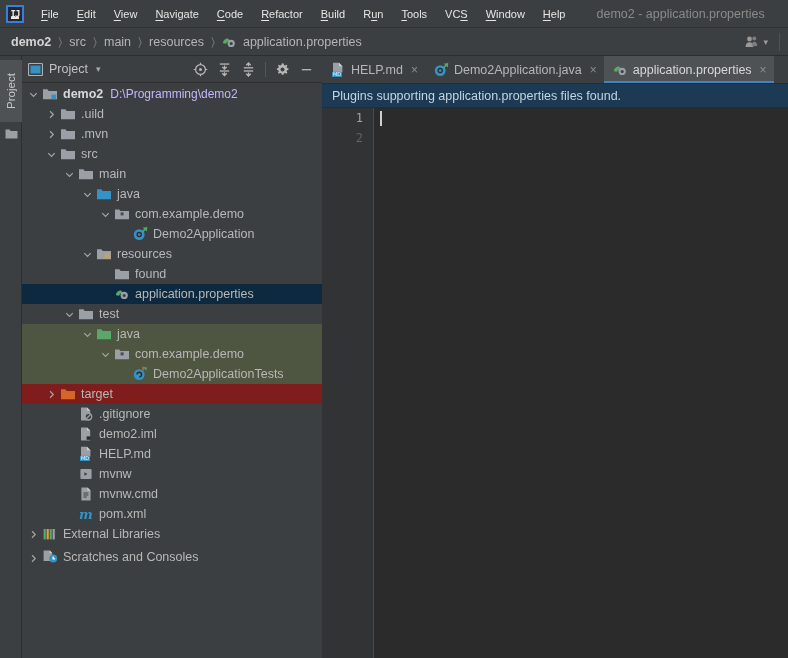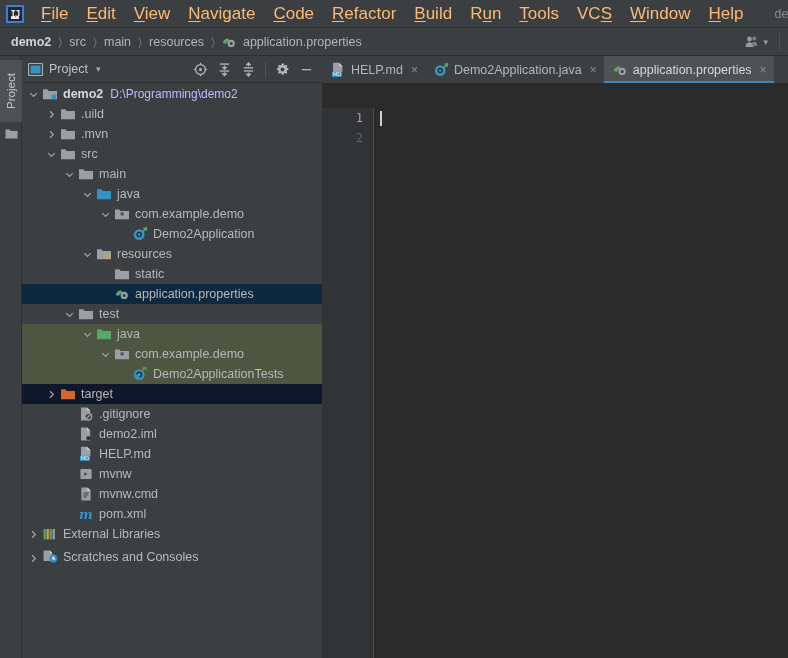--- a/index.html
+++ b/index.html
@@ -27,21 +27,21 @@
     display: flex; align-items: center; justify-content: center;
     font-family: "DejaVu Sans Mono", monospace; font-size: 9px;
     color: #e8e8e8; letter-spacing: -1px; font-weight: bold;
     position: relative; flex: 0 0 auto;
   }
   .ij-logo .ij-bar {
     position: absolute; bottom: 2px; left: 3px; right: 3px;
     height: 2px; background: #e8e8e8;
   }
   .menu-item {
-    padding: 3px 9px; color: #fdba74; font-size: 17px;
+    padding: 3px 9px; color: #e5e5e5; font-size: 11px;
     cursor: default; white-space: nowrap;
   }
   .menu-item u { text-decoration: underline; text-underline-offset: 2px; }
   .win-title {
     margin-left: 22px; color: #8a8a8a; font-size: 12.5px; white-space: nowrap;
   }
 
   
   .navbar {
     position: absolute; top: 28px; left: 0; width: 788px; height: 28px;
@@ -95,21 +95,21 @@
     position: absolute; top: 28px; left: 0; right: 0; bottom: 0;
     overflow: hidden;
   }
   .row {
     height: 20px; display: flex; align-items: center;
     white-space: nowrap; font-size: 12.5px; color: #b8b8b8;
     padding-left: 6px;
   }
   .row.sel { background: #0d293f; }
   .row.test-src { background: #4e5541; }
-  .row.target-row { background: #0f172a; }
+  .row.target-row { background: #7f1d1d; }
   .row .arrow {
     width: 11px; height: 11px; flex: 0 0 auto;
     display: flex; align-items: center; justify-content: center;
     color: #a0a0a0; margin-right: 3px;
   }
   .row .arrow.none { visibility: hidden; }
   .row .ico { width: 16px; height: 16px; flex: 0 0 auto; margin-right: 5px;
               display: flex; align-items: center; justify-content: center; }
   .row .label { color: #b8b8b8; }
   .row.bold .label { font-weight: bold; color: #d8d8d8; }
@@ -418,21 +418,21 @@
           <span class="arrow none">
             <svg width="9" height="9" viewBox="0 0 10 10">
               <path d="M3.4 1.4 L7 5 L3.4 8.6" fill="none" stroke="#a6a6a6" stroke-width="1.3"></path>
             </svg>
           </span>
           <span class="ico">
             <svg width="16" height="16" viewBox="0 0 16 16">
               <path d="M1 3.2h4.4l1.3 1.7H15v8.4H1Z" fill="#9aa0a6"></path>
             </svg>
           </span>
-          <span class="label">static</span>
+          <span class="label">found</span>
         </div>
         <div class="row sel" style="padding-left: 78px;">
           <span class="arrow none">
             <svg width="9" height="9" viewBox="0 0 10 10">
               <path d="M3.4 1.4 L7 5 L3.4 8.6" fill="none" stroke="#a6a6a6" stroke-width="1.3"></path>
             </svg>
           </span>
           <span class="ico">
             <svg width="16" height="16" viewBox="0 0 16 16">
               <path d="M2 9.2 C2 6.4 4.2 4.6 7 4.6 L9 6.4 C7 7 5.6 8 5 9.8 Z" fill="#59a869"></path>
@@ -666,20 +666,23 @@
             <svg width="16" height="16" viewBox="0 0 16 16">
               <path d="M2 9.2 C2 6.4 4.2 4.6 7 4.6 L9 6.4 C7 7 5.6 8 5 9.8 Z" fill="#59a869"></path>
               <circle cx="10.2" cy="9.4" r="3.6" fill="#9aa0a6"></circle>
               <circle cx="10.2" cy="9.4" r="1.5" fill="#3c3f41"></circle>
             </svg>
           </span>
           <span>application.properties</span>
           <span class="x">×</span>
         </div>
       </div>
+    <div class="notifbar">
+      <span>Plugins supporting application.properties files found.</span>
+    </div>
     <div class="code-area">
       <div class="gutter" id="gutter">
           <span class="lineno cur" style="top: 3px;">1</span>
           <span class="lineno" style="top: 23px;">2</span>
         </div>
       <div class="code-pane">
         <span class="caret"></span>
       </div>
     </div>
   </div>

